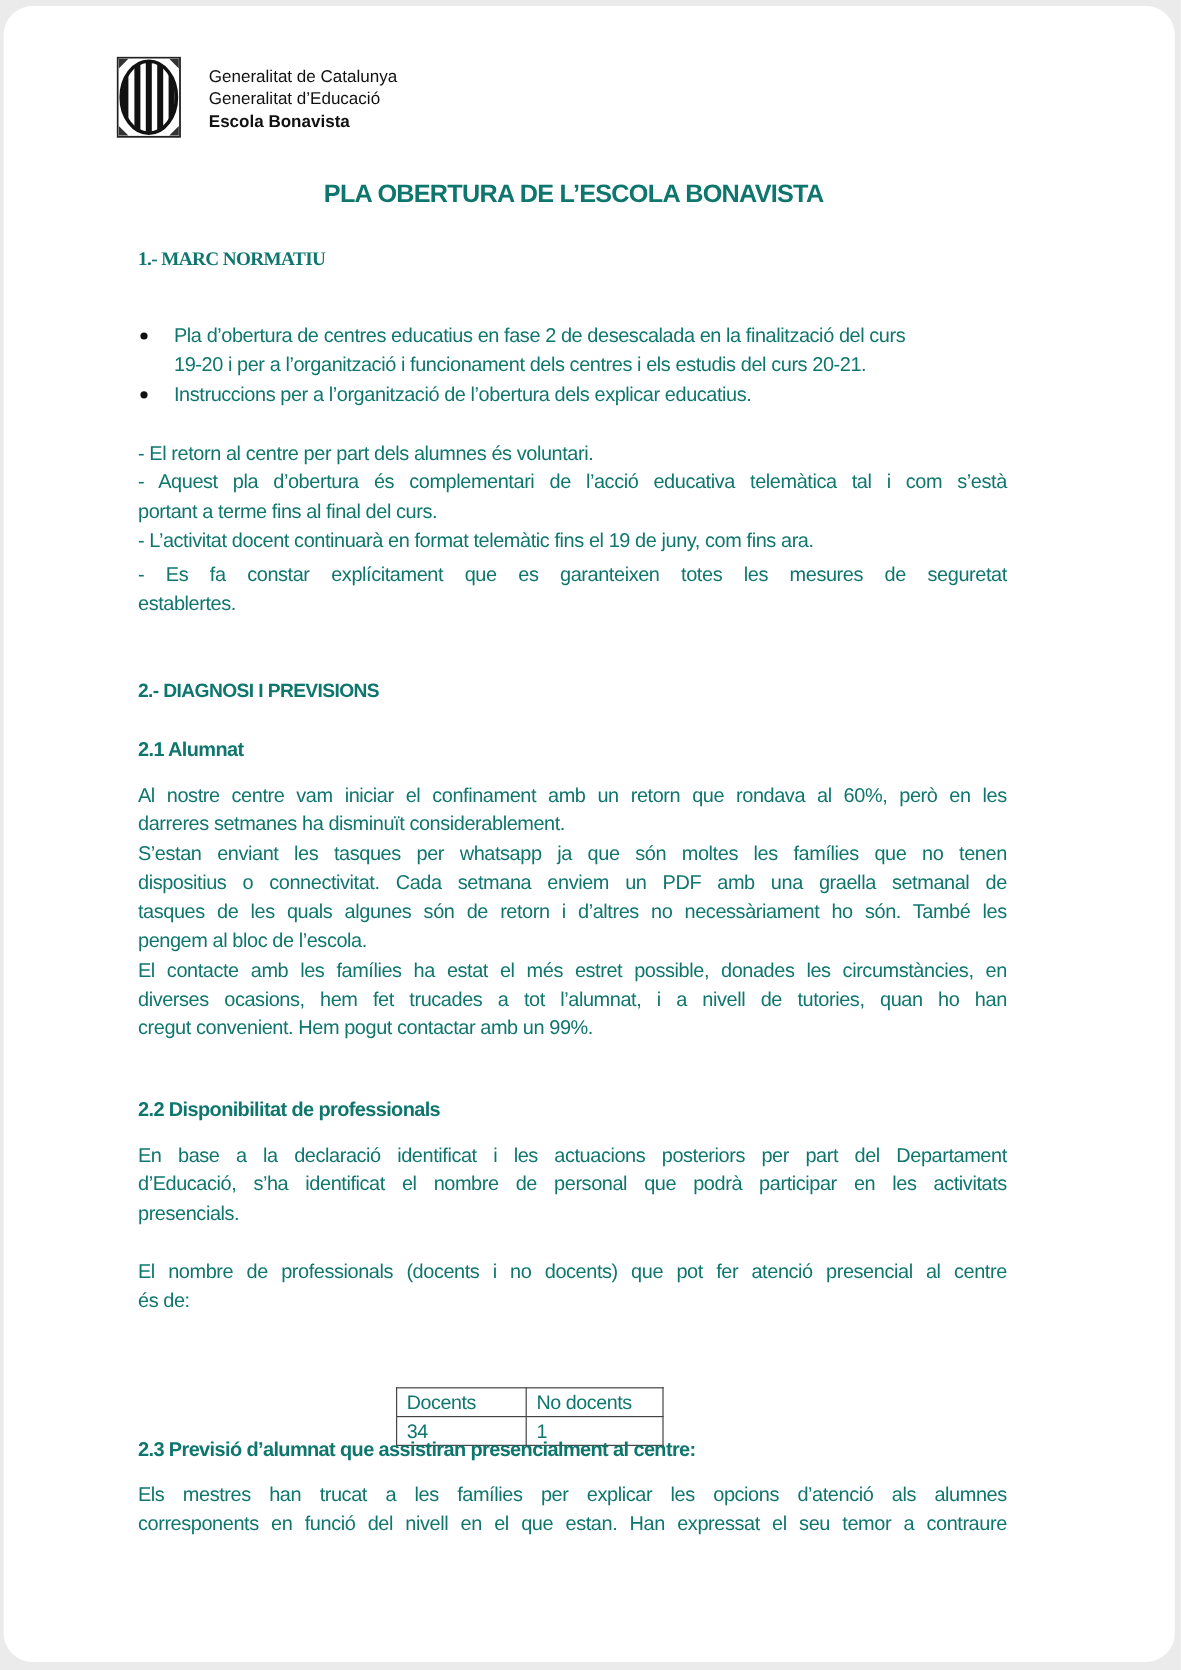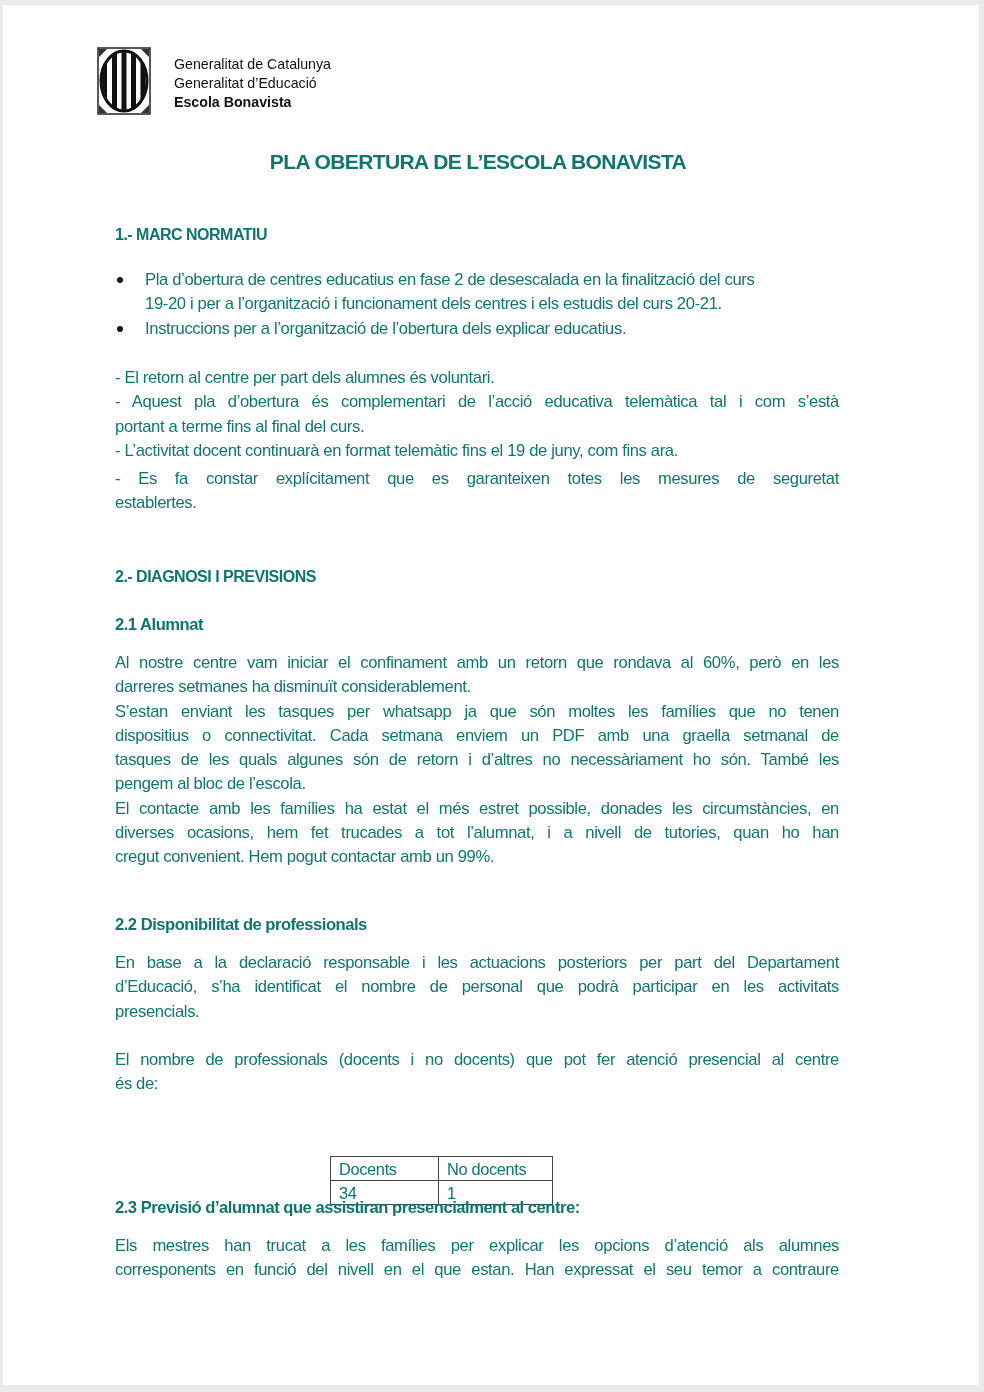--- a/index.html
+++ b/index.html
@@ -1,21 +1,21 @@
 <!DOCTYPE html>
 <html><head>
 <meta charset="utf-8">
 <style>
   html, body { margin: 0; padding: 0; }
   body {
     width: 984px; height: 1392px; background: #ebebeb; position: relative; overflow: hidden;
     font-family: "Liberation Sans", sans-serif; color: #111;
   }
   .page {
-    position: absolute; left: 3px; top: 5px; width: 976px; height: 1380px; background: #ffffff;
+    position: absolute; left: 3px; top: 5px; width: 976px; height: 1380px; background: #ffffff; border-radius: 24px;
   }
   .abs { position: absolute; }
   .logo { left: 94px; top: 42px; width: 54px; height: 68px; }
   .head-lines { left: 171px; top: 50px; font-size: 14.2px; line-height: 19px; color: #111; }
   .head-lines .bold { font-weight: bold; }
   .doc-text {
     font-family: "Liberation Sans Narrow", "Liberation Sans", sans-serif;
     font-size: 16.6px; letter-spacing: -0.35px; color: #0f766e;
   }
   .title {
@@ -62,21 +62,21 @@
   </div>
 
   <div class="abs head-lines">
     <div>Generalitat de Catalunya</div>
     <div>Generalitat d’Educació</div>
     <div class="bold">Escola Bonavista</div>
   </div>
 
   <div class="abs doc-text title">PLA OBERTURA DE L’ESCOLA BONAVISTA</div>
 
-  <div class="abs doc-text h1" style="top:221px;">1.- MARC NORMATIU</div>
+  <div class="abs doc-text h1" style="top:203px;font-family:Liberation Serif, serif;">1.- MARC NORMATIU</div>
 
   <div class="abs doc-text bullet-list" style="top:263px;">
     <div class="bullet-item">
       <span class="bullet-dot"></span>
       <span class="line">Pla d’obertura de centres educatius en fase 2 de desescalada en la finalització del curs</span>
       <span class="line">19-20 i per a l’organització i funcionament dels centres i els estudis del curs 20-21.</span>
     </div>
     <div class="bullet-item">
       <span class="bullet-dot"></span>
       <span class="line">Instruccions per a l’organització de l’obertura dels explicar educatius.</span>
@@ -105,21 +105,21 @@
     <span class="line">tasques de les quals algunes són de retorn i d’altres no necessàriament ho són. També les</span>
     <span class="line last">pengem al bloc de l’escola.</span>
     <span class="line">El contacte amb les famílies ha estat el més estret possible, donades les circumstàncies, en</span>
     <span class="line">diverses ocasions, hem fet trucades a tot l’alumnat, i a nivell de tutories, quan ho han</span>
     <span class="line last">cregut convenient. Hem pogut contactar amb un 99%.</span>
   </div>
 
   <div class="abs doc-text h1" style="top:910px; font-size:16.6px;">2.2 Disponibilitat de professionals</div>
 
   <div class="abs doc-text para" style="top:946px;">
-    <span class="line">En base a la declaració responsable i les actuacions posteriors per part del Departament</span>
+    <span class="line">En base a la declaració identificat i les actuacions posteriors per part del Departament</span>
     <span class="line">d’Educació, s’ha identificat el nombre de personal que podrà participar en les activitats</span>
     <span class="line last">presencials.</span>
   </div>
 
   <div class="abs doc-text para" style="top:1043px;">
     <span class="line">El nombre de professionals (docents i no docents) que pot fer atenció presencial al centre</span>
     <span class="line last">és de:</span>
   </div>
 
   <table class="staff doc-text">

